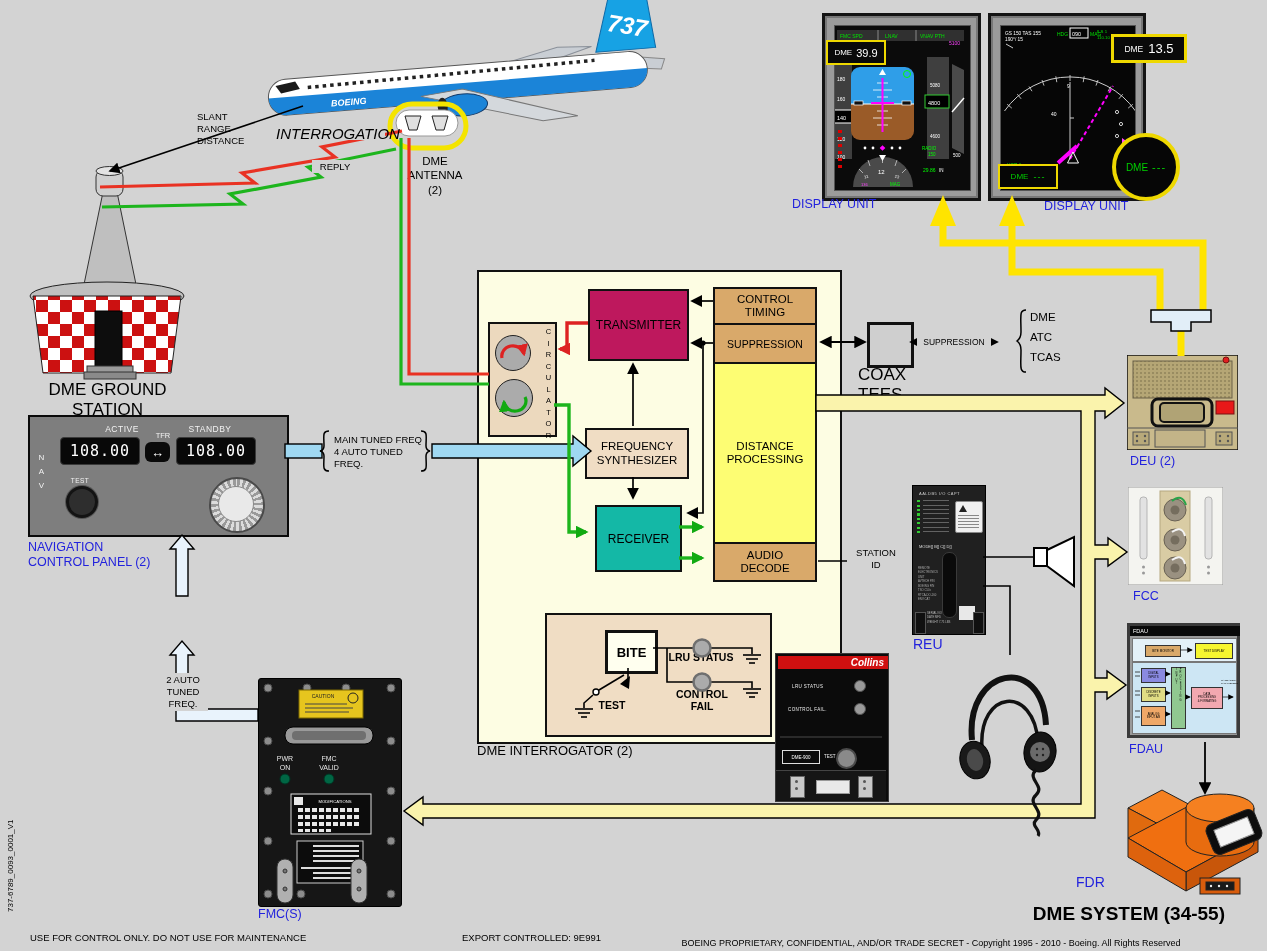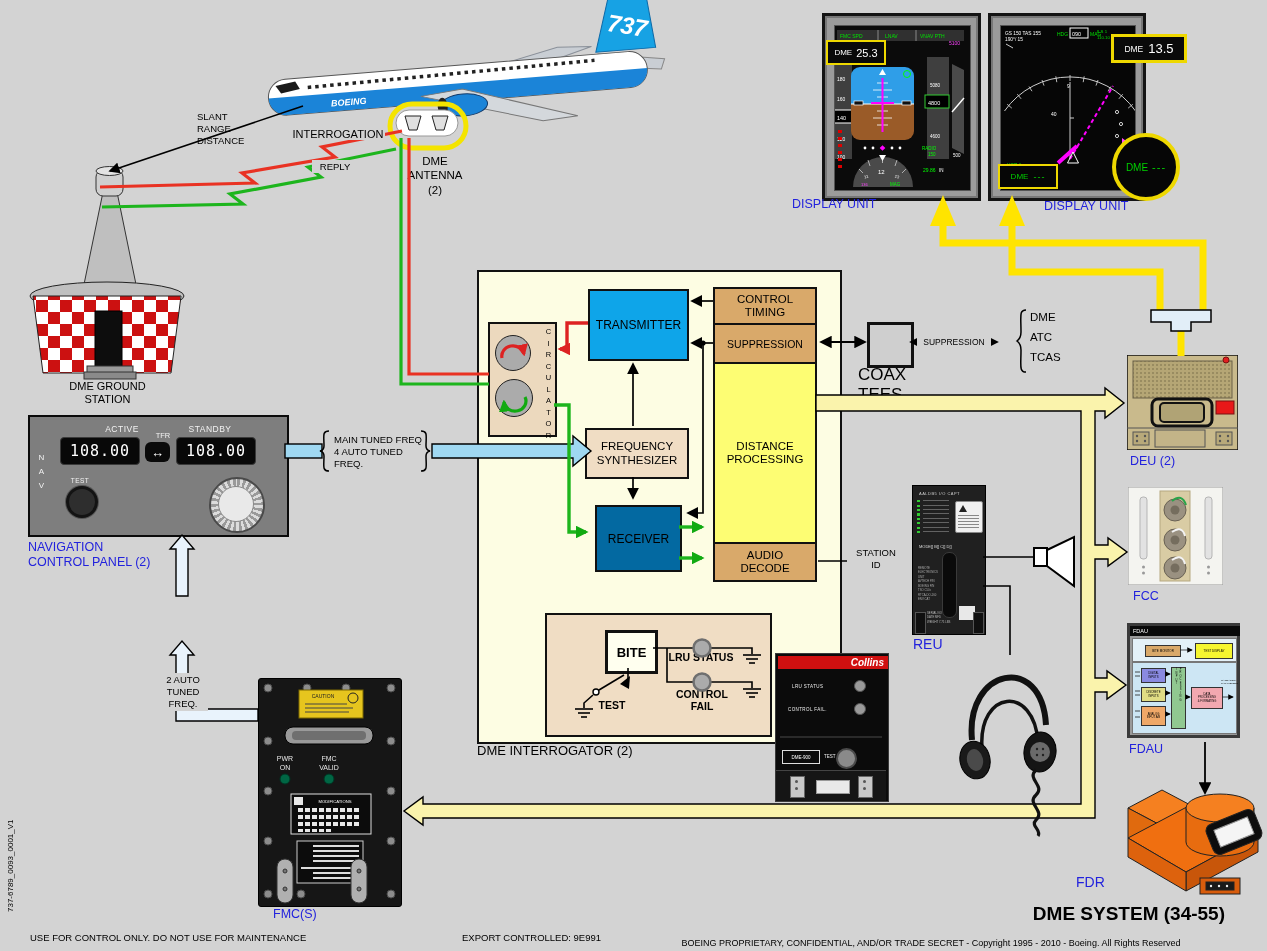--- a/index.html
+++ b/index.html
@@ -138,38 +138,38 @@
       <g fill="#b0b0b0" stroke="#333">
         <rect x="18" y="180" width="16" height="44" rx="8"></rect>
           <rect x="92" y="180" width="16" height="44" rx="8"></rect>
         <circle cx="26" cy="192" r="2" fill="#777"></circle>
           <circle cx="26" cy="210" r="2" fill="#777"></circle>
         <circle cx="100" cy="192" r="2" fill="#777"></circle>
           <circle cx="100" cy="210" r="2" fill="#777"></circle>
       </g>
     </svg>
   </div>
-  <div class="abs bluelbl" style="left:258px;top:907px;margin-left:15px;">FMC(S)</div>
+  <div class="abs bluelbl" style="left:258px;top:907px;">FMC(S)</div>
 
   <div class="abs" style="left:477px;top:270px;width:361px;height:470px;background:#fdfde3;border:2.5px solid #111;">
     <div class="abs" style="left:9px;top:50px;width:65px;height:111px;background:#ecd9be;border:2px solid #111;">
       <div class="abs" style="right:2px;top:3px;writing-mode:vertical-rl;text-orientation:upright;font-size:7.5px;letter-spacing:2.5px;">CIRCULATOR</div>
       <div class="abs" style="left:5px;top:11px;width:34px;height:34px;border-radius:50%;background:#ababab;border:1.5px solid #222;"></div>
       <div class="abs" style="left:5px;top:55px;width:36px;height:36px;border-radius:50%;background:#ababab;border:1.5px solid #222;"></div>
       <svg class="abs" style="left:5px;top:11px;" width="38" height="84" viewBox="0 0 38 84">
         <path d="M7,23 A11,10 0 1 1 29,19" fill="none" stroke="#d22" stroke-width="3.2" marker-end="url(#mr)"></path>
         <path d="M30,62 A11,10 0 1 1 9,67" fill="none" stroke="#1a1" stroke-width="3.2" marker-end="url(#mg)"></path>
       </svg>
     </div>
-    <div class="abs ctr" style="left:109px;top:17px;width:97px;height:68px;background:#0ea5e9;border:2px solid #111;font-size:12px;">
+    <div class="abs ctr" style="left:109px;top:17px;width:97px;height:68px;background:#be185d;border:2px solid #111;font-size:12px;">
       <span>TRANSMITTER</span>
     </div>
     <div class="abs ctr pre boxtxt" style="left:106px;top:156px;width:100px;height:47px;background:#f0ddc4;border:2px solid #111;font-size:11.5px;">FREQUENCY
 SYNTHESIZER</div>
-    <div class="abs ctr" style="left:116px;top:233px;width:83px;height:63px;background:#0369a1;border:2px solid #111;font-size:12px;">
+    <div class="abs ctr" style="left:116px;top:233px;width:83px;height:63px;background:#14b8a6;border:2px solid #111;font-size:12px;">
       <span>RECEIVER</span>
     </div>
     <div class="abs ctr pre boxtxt" style="left:234px;top:15px;width:104px;height:38px;background:#d9a96a;border:2px solid #111;font-size:11.5px;box-sizing:border-box;">CONTROL
 TIMING</div>
     <div class="abs ctr" style="left:234px;top:51px;width:104px;height:41px;background:#d9a96a;border:2px solid #111;font-size:10.5px;box-sizing:border-box;">
       <span>SUPPRESSION</span>
     </div>
     <div class="abs ctr pre boxtxt" style="left:234px;top:90px;width:104px;height:182px;background:#fdfd73;border:2px solid #111;font-size:11.5px;box-sizing:border-box;">DISTANCE
 PROCESSING</div>
     <div class="abs ctr pre boxtxt" style="left:234px;top:270px;width:104px;height:40px;background:#d9a96a;border:2px solid #111;font-size:11.5px;box-sizing:border-box;">AUDIO
@@ -326,21 +326,21 @@
         <text x="43" y="148" font-size="6" fill="#fff">12</text>
         <text x="29" y="152" font-size="4" fill="#fff" transform="rotate(-14 31 150)">11</text>
         <text x="60" y="152" font-size="4" fill="#fff" transform="rotate(14 62 150)">13</text>
         <text x="26" y="160" font-size="4" fill="#ff44ff">136</text>
         <text x="55" y="160" font-size="4.5" fill="#0f0">MAG</text>
       </svg>
     </div>
   </div>
   <div class="abs ovl ctr" style="left:826px;top:40px;width:56px;height:21px;background:#0a0a0a;border:2.5px solid #eed800;gap:4px;">
     <span style="color:#fff;font-size:8px;">DME</span>
-    <span style="color:#fff;font-size:11px;">25.3</span>
+    <span style="color:#fff;font-size:11px;">39.9</span>
   </div>
   <div class="abs bluelbl" style="left:792px;top:197px;">DISPLAY UNIT</div>
 
   <div class="abs" style="left:988px;top:13px;width:152px;height:182px;background:#9b9b9b;border:3px solid #141414;box-shadow:inset 0 0 0 2px #777;">
     <div class="abs" style="left:9px;top:9px;width:134px;height:164px;background:#060606;border:1px solid #555;">
       <svg width="134" height="164" viewBox="0 0 134 164">
         <text x="4" y="9" font-size="4.8" fill="#fff">GS 150 TAS 155</text>
         <text x="4" y="15" font-size="4.8" fill="#fff">190°/ 15</text>
         <line x1="5" y1="18" x2="12" y2="22" stroke="#fff" stroke-width=".8"></line>
         <text x="56" y="10" font-size="5" fill="#00e000">HDG</text>
@@ -516,30 +516,30 @@
           <circle cx="97" cy="116" r="1.2" fill="#eee" stroke="none"></circle>
           <circle cx="105" cy="116" r="1.2" fill="#eee" stroke="none"></circle>
       </g>
     </svg>
   </div>
   <div class="abs bluelbl" style="left:1076px;top:874px;font-size:14px;">FDR</div>
 
   <div class="abs pre" style="left:197px;top:111px;font-size:9.5px;line-height:1.25;z-index:20;">SLANT
 RANGE
 DISTANCE</div>
-  <div class="abs patch ctr" style="left:291px;top:127px;width:94px;height:13px;font-size:11px;">
+  <div class="abs patch ctr" style="left:291px;top:127px;width:94px;height:13px;font-size:15px;font-style:italic;">
     <span>INTERROGATION</span>
     </div>
   <div class="abs patch ctr" style="left:312px;top:160px;width:46px;height:13px;font-size:9.5px;">
     <span>REPLY</span>
     </div>
   <div class="abs pre" style="left:395px;top:154px;width:80px;text-align:center;font-size:11.5px;line-height:1.25;">DME
 ANTENNA
 (2)</div>
-  <div class="abs pre" style="left:30px;top:380px;width:155px;text-align:center;font-size:11px;line-height:1.2;">DME GROUND
+  <div class="abs pre" style="left:30px;top:380px;width:155px;text-align:center;font-size:17px;line-height:1.2;">DME GROUND
 STATION</div>
   <div class="abs pre" style="left:334px;top:434px;font-size:9.5px;line-height:1.25;">MAIN TUNED FREQ
 4 AUTO TUNED
 FREQ.</div>
   <div class="abs patch ctr pre" style="left:158px;top:673px;width:50px;height:38px;font-size:9.5px;line-height:1.25;">
     <span class="pre">2 AUTO
 TUNED
 FREQ.</span></div>
   <div class="abs patch ctr pre" style="left:847px;top:542px;width:58px;height:34px;font-size:9.5px;line-height:1.3;">
     <span class="pre">STATION

